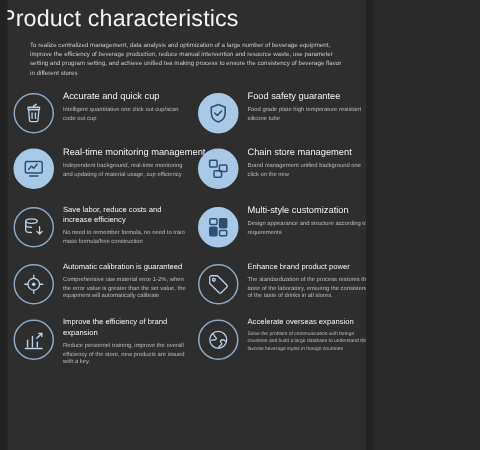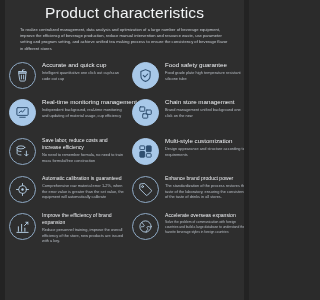--- a/index.html
+++ b/index.html
@@ -30,21 +30,21 @@
     background: #232323;
   }
   .page::after {
     content: "";
     position: absolute;
     right: 0; top: 0; bottom: 0;
     width: 5px;
     background: #232323;
   }
   .title {
-    text-align: center;
+    text-align: left;
     font-size: 15.5px;
     line-height: 19px;
     font-weight: 400;
     color: #f2f4f6;
     padding-top: 3px;
     letter-spacing: 0.1px;
   }
   .intro {
     margin: 5px 20px 0 20px;
     font-size: 4.1px;

